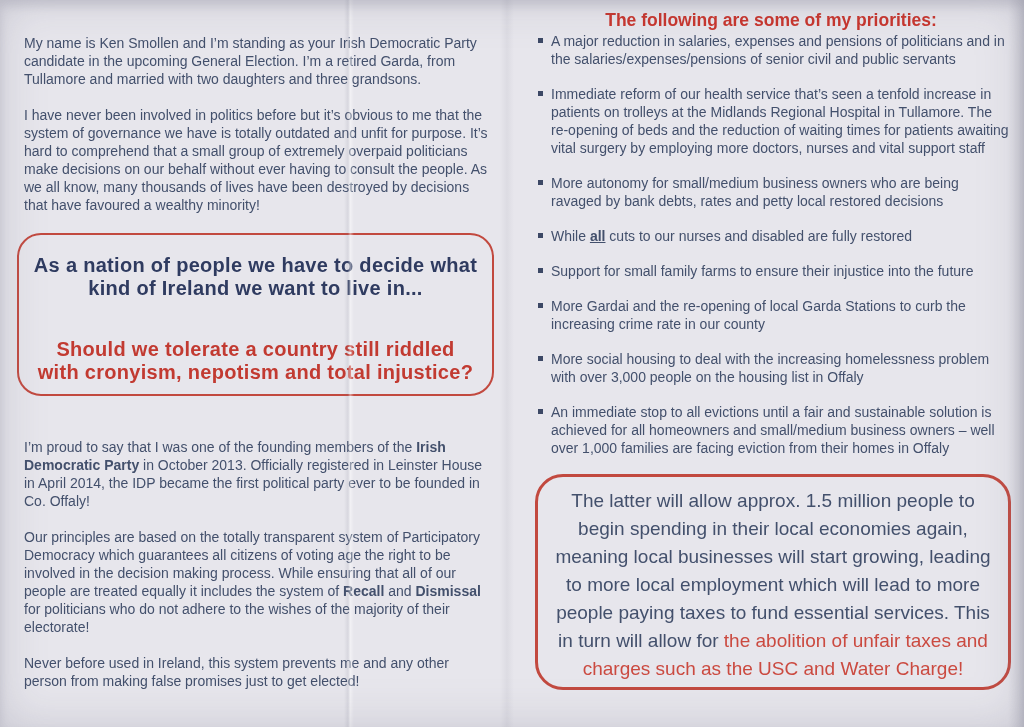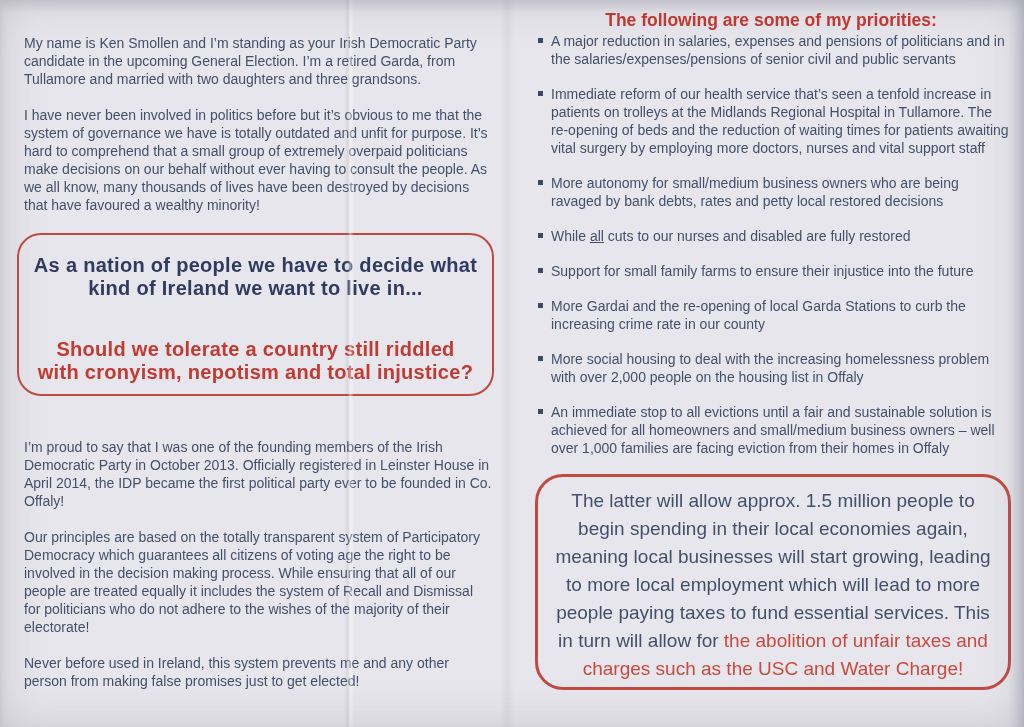--- a/index.html
+++ b/index.html
@@ -33,21 +33,21 @@
   .right{left:530px;top:8px;width:482px;font-size:14px;line-height:18px;}
   .heading{color:var(--heading-red);font-weight:bold;font-size:17.5px;line-height:24px;text-align:center;}
   .bullets{list-style:none;}
   .bullets li{display:flex;margin-bottom:17px;}
   .sq{flex:0 0 auto;width:5px;height:5px;background:var(--bullet);margin:6px 8px 0 8px;}
   .bt{flex:1 1 auto;}
 
   .summary-box{border:3px solid var(--box-border-red);border-radius:28px;
     margin:8px 0 0 5px;width:476px;padding:10px 14px 4px 14px;text-align:center;
     font-size:19px;line-height:28px;}
-  .b{font-weight:normal;}
+  .b{font-weight:bold;}
   .u{text-decoration:underline;}
   .red{color:var(--summary-red);}
 </style>
 </head>
 <body>
 
 <div class="page">
 
   <div class="col left">
     <p class="body"><span>My name is Ken Smollen and I’m standing as your Irish Democratic Party candidate in the upcoming General Election.  I’m a retired Garda, from Tullamore and married with two daughters and three grandsons.</span></p>
@@ -86,21 +86,21 @@
       <li>
         <span class="sq"></span>
         <span class="bt"><span>Support for small family farms to ensure their injustice into the future</span></span>
       </li>
       <li>
         <span class="sq"></span>
         <span class="bt"><span>More Gardai and the re-opening of local Garda Stations to curb the increasing crime rate in our county</span></span>
       </li>
       <li>
         <span class="sq"></span>
-        <span class="bt"><span>More social housing to deal with the increasing homelessness problem with over 2,000 people on the housing list in Offaly</span></span>
+        <span class="bt"><span>More social housing to deal with the increasing homelessness problem with over 3,000 people on the housing list in Offaly</span></span>
       </li>
       <li>
         <span class="sq"></span>
         <span class="bt"><span>An immediate stop to all evictions until a fair and sustainable solution is achieved for all homeowners and small/medium business owners  –  well over 1,000 families are facing eviction from their homes in Offaly</span></span>
       </li>
     </ul>
 
     <div class="summary-box">
       <p class="sum"><span>The latter will allow approx. 1.5 million people to begin spending in their local economies again, meaning local businesses will start growing, leading to more local employment which will lead to more people paying taxes to fund essential services.  This in turn will allow for </span><span class="red">the abolition of unfair taxes and charges such as the USC and Water Charge!</span></p>
     </div>

